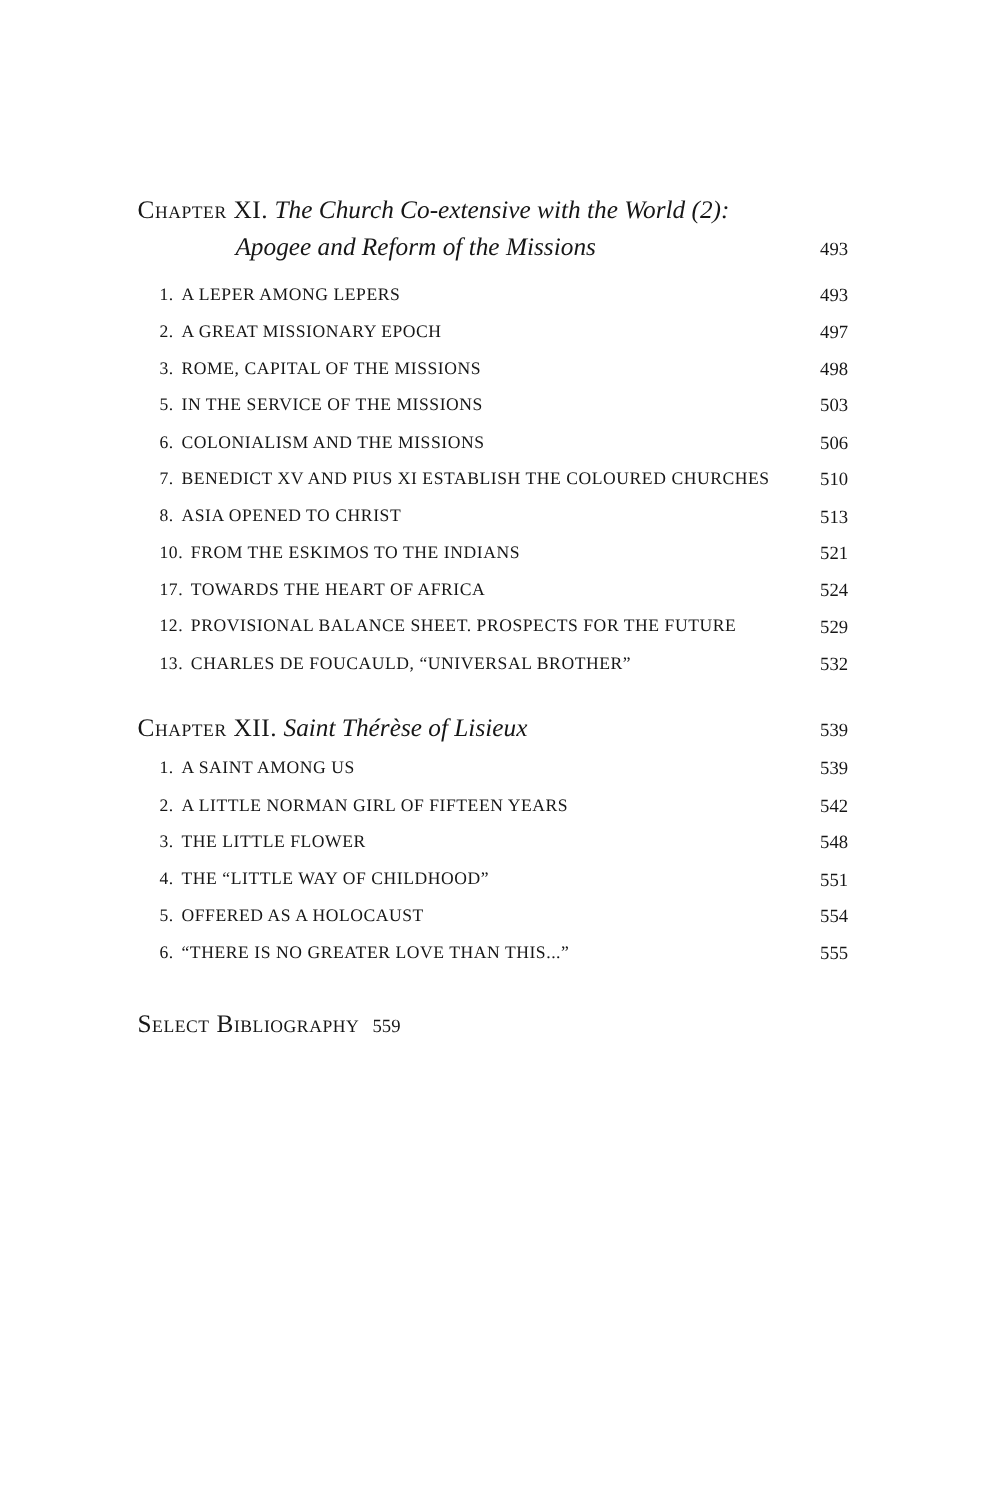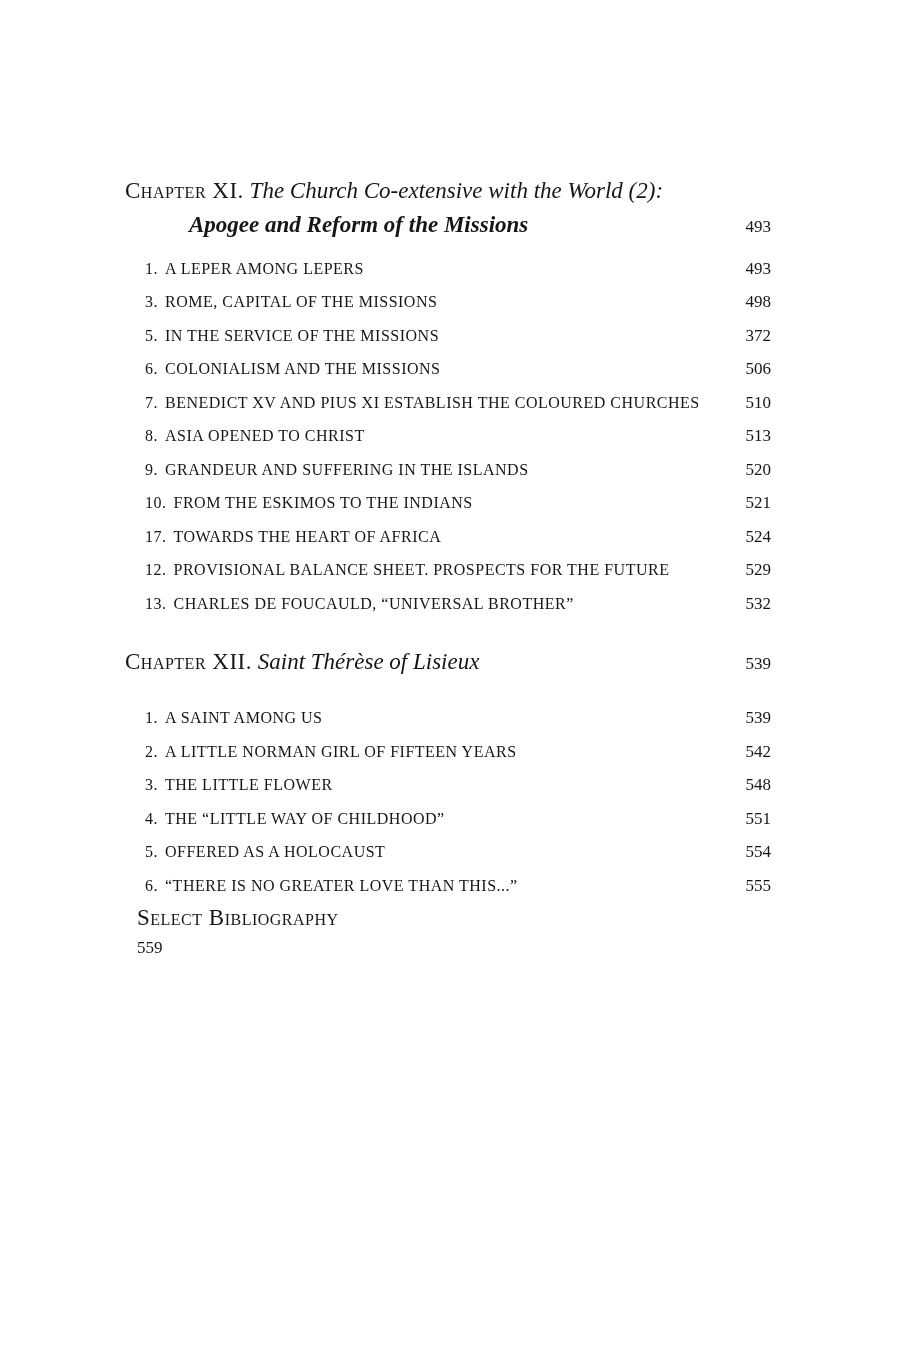--- a/index.html
+++ b/index.html
@@ -41,22 +41,21 @@
   }
   .chapter-head-line2 {
     display: flex;
     justify-content: space-between;
     align-items: baseline;
     margin-top: 4px;
     font-size: 23px;
     line-height: 30px;
   }
   .indent2 {
-    margin-left: 64px;
-    font-weight: bold;
+    margin-left: 89px;
   }
   .entries {
     list-style: none;
     margin: 10px 0 0 0;
     padding: 0;
   }
   .entry-row {
     display: flex;
     justify-content: space-between;
     align-items: center;
@@ -77,29 +76,29 @@
     font-feature-settings: "onum" 1;
     font-variant-numeric: oldstyle-nums;
     flex-shrink: 0;
     margin-left: 12px;
   }
   .chapter-xii {
     margin-top: 26px;
     font-family: Liberation Serif, serif;
   }
   .chapter-xii .entries {
-    margin-top: 23px;
+    margin-top: 4px;
   }
   .bib-row {
     display: flex;
     justify-content: flex-start;
     align-items: baseline;
+    margin-top: 32px;
     font-size: 23px;
     line-height: 30px;
-    flex-direction: column;
   }
 </style>
 </head>
 <body>
 
 <div class="page">
   <main class="content">
 
     <section class="chapter">
       <div class="chapter-head-line1">
@@ -109,42 +108,42 @@
       <div class="chapter-head-line2">
         <span class="it indent2">Apogee and Reform of the Missions</span>
         <span class="pagenum">493</span>
       </div>
       <ol class="entries">
           <li class="entry-row">
     <span class="entry-title"><span class="entry-num">1.</span><span class="entry-text">A LEPER AMONG LEPERS</span></span>
     <span class="pagenum entry-page">493</span>
   </li>
           <li class="entry-row">
+    <span class="entry-title"><span class="entry-num">2.</span><span class="entry-text">A GREAT MISSIONARY EPOCH</span></span>
+    <span class="pagenum entry-page">497</span>
+  </li>
+          <li class="entry-row">
     <span class="entry-title"><span class="entry-num">3.</span><span class="entry-text">ROME, CAPITAL OF THE MISSIONS</span></span>
     <span class="pagenum entry-page">498</span>
   </li>
           <li class="entry-row">
     <span class="entry-title"><span class="entry-num">5.</span><span class="entry-text">IN THE SERVICE OF THE MISSIONS</span></span>
-    <span class="pagenum entry-page">372</span>
+    <span class="pagenum entry-page">503</span>
   </li>
           <li class="entry-row">
     <span class="entry-title"><span class="entry-num">6.</span><span class="entry-text">COLONIALISM AND THE MISSIONS</span></span>
     <span class="pagenum entry-page">506</span>
   </li>
           <li class="entry-row">
     <span class="entry-title"><span class="entry-num">7.</span><span class="entry-text">BENEDICT XV AND PIUS XI ESTABLISH THE COLOURED CHURCHES</span></span>
     <span class="pagenum entry-page">510</span>
   </li>
           <li class="entry-row">
     <span class="entry-title"><span class="entry-num">8.</span><span class="entry-text">ASIA OPENED TO CHRIST</span></span>
     <span class="pagenum entry-page">513</span>
-  </li>
-          <li class="entry-row">
-    <span class="entry-title"><span class="entry-num">9.</span><span class="entry-text">GRANDEUR AND SUFFERING IN THE ISLANDS</span></span>
-    <span class="pagenum entry-page">520</span>
   </li>
           <li class="entry-row">
     <span class="entry-title"><span class="entry-num">10.</span><span class="entry-text">FROM THE ESKIMOS TO THE INDIANS</span></span>
     <span class="pagenum entry-page">521</span>
   </li>
           <li class="entry-row">
     <span class="entry-title"><span class="entry-num">17.</span><span class="entry-text">TOWARDS THE HEART OF AFRICA</span></span>
     <span class="pagenum entry-page">524</span>
   </li>
           <li class="entry-row">

